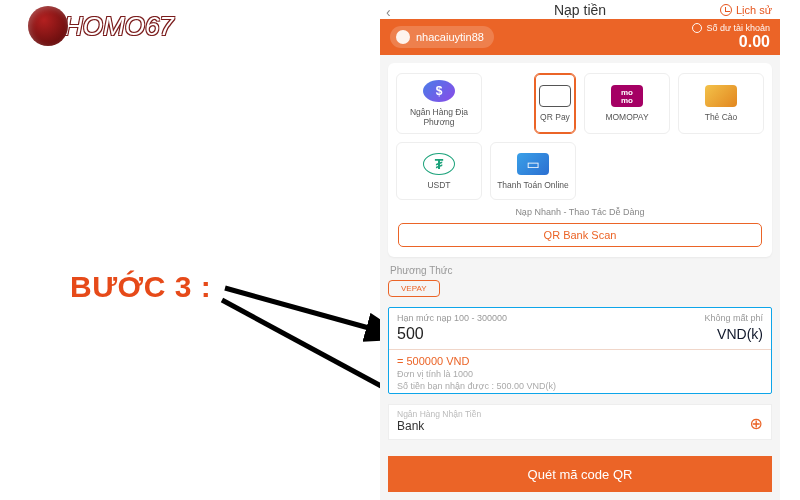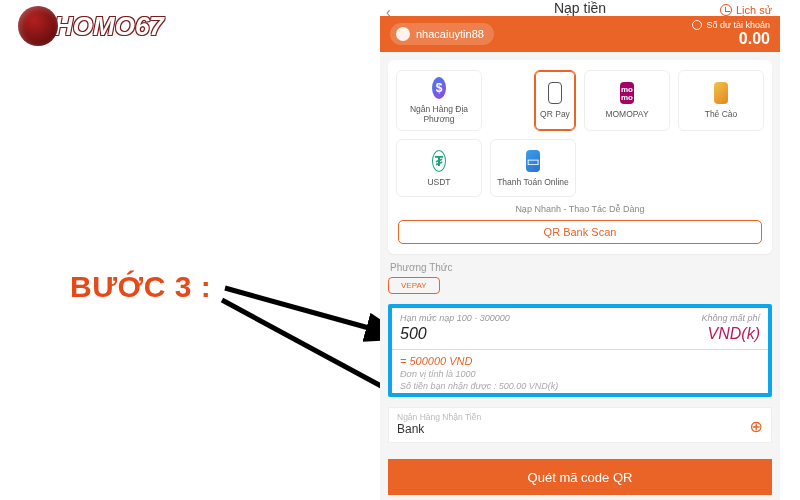--- a/index.html
+++ b/index.html
@@ -1,22 +1,22 @@
 <!DOCTYPE html>
 <html><head>
 <meta charset="utf-8">
 <style>
   * { box-sizing: border-box; margin: 0; padding: 0; font-family: Arial, Helvetica, sans-serif; }
   body { width: 800px; height: 500px; background: #fff; position: relative; overflow: hidden; }
 
   
   .logo {
-    position: absolute; top: 6px; left: 18px;
+    position: absolute; top: 6px; left: 28px;
     display: flex; align-items: center; gap: 0;
-    font-weight: 700; font-style: italic; font-size: 26px;
+    font-weight: 400; font-style: italic; font-size: 26px;
     color: #fff; text-shadow: 1px 1px 0 #7a1c1c, -1px -1px 0 #7a1c1c, -1px 1px 0 #7a1c1c, 1px -1px 0 #7a1c1c;
   }
   .logo-mark {
     width: 40px; height: 40px; border-radius: 50%;
     background: radial-gradient(circle at 40% 35%, #b32020 0%, #6d0f0f 70%);
     position: relative; margin-right: -4px;
   }
   .logo-mark::after { content: ""; position: absolute; inset: 0; border-radius: 50%; box-shadow: inset 2px 2px 6px rgba(255,255,255,.25); }
 
   
@@ -62,46 +62,46 @@
 
   
   .method-card { background: #fff; border-radius: 6px; padding: 10px 8px 8px; box-shadow: 0 1px 2px rgba(0,0,0,.05); }
   .grid { display: grid; grid-template-columns: repeat(4, 1fr); gap: 8px; }
   .cell {
     border: 1px solid #eee; border-radius: 6px; padding: 6px 2px;
     display: flex; flex-direction: column; align-items: center; gap: 5px;
     font-size: 8.5px; color: #555; text-align: center; min-height: 58px; justify-content: center;
   }
   .cell.selected { border-color: #eb6427; box-shadow: 0 0 0 1px #eb6427 inset; margin-left: 44px; }
-  .ico-generic { width: 14px; height: 22px; border-radius: 4px; display: flex; align-items: center; justify-content: center; font-size: 14px; }
+  .ico-generic { width: 32px; height: 22px; border-radius: 4px; display: flex; align-items: center; justify-content: center; font-size: 14px; }
   .ico-bank { background: linear-gradient(135deg,#4a7de8,#8a4ae8); color:#fff; border-radius:50%; position:relative; }
   .ico-bank::after{content:"$"; font-weight:bold; font-size:12px;}
   .ico-qr { background: #fff; border: 1px solid #555; display: grid; grid-template-columns: 1fr 1fr; grid-template-rows: 1fr 1fr; gap: 2px; padding: 2px; }
   .ico-qr span { background:#555; }
   .ico-momo { background: #a50064; color: #fff; font-size: 8px; font-weight: bold; line-height: 1; padding-top:2px; }
   .ico-card { background: linear-gradient(135deg,#f3c24a,#e2861f); }
   .ico-usdt { background: #fff; border: 1px solid #1ba27a; color:#1ba27a; border-radius:50%; font-weight:bold; }
   .ico-online { background: linear-gradient(135deg,#3aa0e8,#2b6fd1); color:#fff; }
   .hint-row { text-align: center; font-size: 9px; color: #888; margin: 7px 0 4px; }
 
   .qr-scan-btn {
     margin: 6px 2px 2px; border: 1px solid #eb6427; color: #eb6427; background: #fff;
     border-radius: 5px; height: 24px; display: flex; align-items: center; justify-content: center; font-size: 11px;
   }
 
   
   .pt-label { font-size: 10px; color: #999; margin: 8px 2px 4px; }
   .pt-chip { display: inline-flex; align-items: center; justify-content: center; border: 1px solid #eb6427; color: #eb6427; border-radius: 4px; font-size: 8px; padding: 3px 12px; }
 
   
-  .amount-card { margin-top: 10px; border: 4px solid #0ea5e9; border-radius: 2px; background: #fff; font-style: italic; }
+  .amount-card { margin-top: 10px; border: 1px solid #0ea5e9; border-radius: 2px; background: #fff; }
   .limits { display: flex; justify-content: space-between; font-size: 9px; color: #999; padding: 5px 8px 2px; }
   .amount-row { display: flex; align-items: baseline; justify-content: space-between; padding: 0 8px 6px; }
   .amount-row .val { font-size: 16px; color: #222; }
-  .amount-row .unit { font-size: 16px; color: #be185d; }
+  .amount-row .unit { font-size: 14px; color: #0f172a; }
   .conv { border-top: 1px solid #f0d6c9; padding: 5px 8px 2px; }
   .conv .eq { color: #eb6427; font-size: 11px; }
   .conv .sub { color: #aaa; font-size: 9px; margin-top: 2px; }
 
   
   .bank-row {
     margin-top: 10px; background: #fff; border: 1px solid #eee; padding: 4px 8px 6px;
     display: flex; align-items: flex-end; justify-content: space-between;
   }
   .bank-row .lab { font-size: 8.5px; color: #bbb; }

